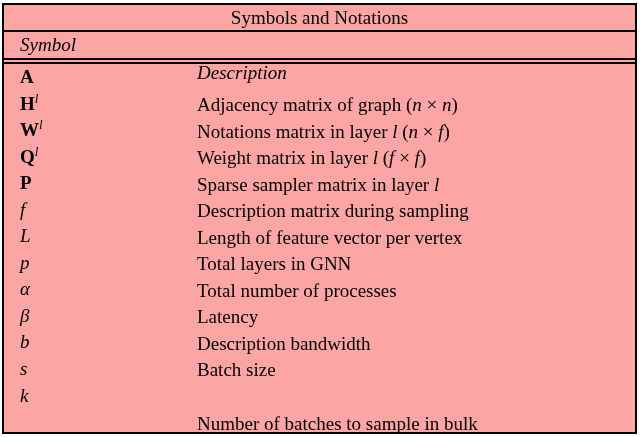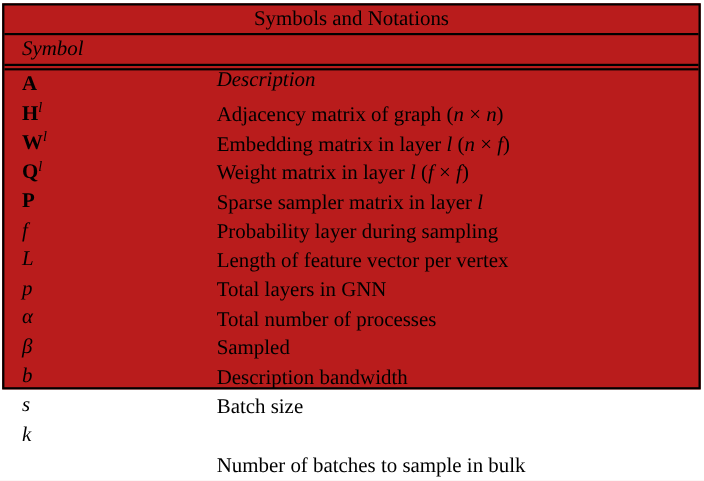--- a/index.html
+++ b/index.html
@@ -7,24 +7,24 @@
     position: relative;
     width: 640px; height: 437px;
     background: #ffffff;
     color: #000000;
     font-family: "Liberation Serif", "DejaVu Serif", serif;
     overflow: hidden;
   }
   .table {
     position: absolute;
     left: 2px; top: 3px;
-    width: 635px; height: 351px;
+    width: 635px; height: 431px;
     border: 2px solid #000;
     box-sizing: border-box;
-    background: #b91c1c;
+    background: #fca5a5;
   }
   .title-row {
     height: 25px;
     line-height: 25px;
     border-bottom: 2px solid #000;
     text-align: center;
     font-size: 19px;
   }
   .header-row {
     display: flex;
@@ -78,57 +78,57 @@
       <div class="cell desc-col">Description</div>
     </div>
     <div id="table-body">
   <div class="row">
     <div class="cell sym-col"><span class="sym-base bold">A</span><span class="sym-sup"></span><span class="sym-sub"></span></div>
     <div class="cell desc-col"><span>Adjacency matrix of graph (</span><span class="italic">n</span><span> × </span><span class="italic">n</span><span>)</span></div>
   </div>
 
   <div class="row">
     <div class="cell sym-col"><span class="sym-base bold">H</span><span class="sym-sup">l</span><span class="sym-sub"></span></div>
-    <div class="cell desc-col"><span>Embedding matrix in layer </span><span class="italic">l</span><span> (</span><span class="italic">n</span><span> × </span><span class="italic">f</span><span>)</span></div>
+    <div class="cell desc-col"><span>Notations matrix in layer </span><span class="italic">l</span><span> (</span><span class="italic">n</span><span> × </span><span class="italic">f</span><span>)</span></div>
   </div>
 
   <div class="row">
     <div class="cell sym-col"><span class="sym-base bold">W</span><span class="sym-sup">l</span><span class="sym-sub"></span></div>
     <div class="cell desc-col"><span>Weight matrix in layer </span><span class="italic">l</span><span> (</span><span class="italic">f</span><span> × </span><span class="italic">f</span><span>)</span></div>
   </div>
 
   <div class="row">
     <div class="cell sym-col"><span class="sym-base bold">Q</span><span class="sym-sup">l</span><span class="sym-sub"></span></div>
     <div class="cell desc-col"><span>Sparse sampler matrix in layer </span><span class="italic">l</span></div>
   </div>
 
   <div class="row">
     <div class="cell sym-col"><span class="sym-base bold">P</span><span class="sym-sup"></span><span class="sym-sub"></span></div>
-    <div class="cell desc-col"><span>Probability layer during sampling</span></div>
+    <div class="cell desc-col"><span>Description matrix during sampling</span></div>
   </div>
 
 
   <div class="row">
     <div class="cell sym-col"><span class="sym-base italic">f</span><span class="sym-sup"></span><span class="sym-sub"></span></div>
     <div class="cell desc-col"><span>Length of feature vector per vertex</span></div>
   </div>
 
   <div class="row">
     <div class="cell sym-col"><span class="sym-base italic">L</span><span class="sym-sup"></span><span class="sym-sub"></span></div>
     <div class="cell desc-col"><span>Total layers in GNN</span></div>
   </div>
 
   <div class="row">
     <div class="cell sym-col"><span class="sym-base italic">p</span><span class="sym-sup"></span><span class="sym-sub"></span></div>
     <div class="cell desc-col"><span>Total number of processes</span></div>
   </div>
 
   <div class="row">
     <div class="cell sym-col"><span class="sym-base italic">α</span><span class="sym-sup"></span><span class="sym-sub"></span></div>
-    <div class="cell desc-col"><span>Sampled</span></div>
+    <div class="cell desc-col"><span>Latency</span></div>
   </div>
 
   <div class="row">
     <div class="cell sym-col"><span class="sym-base italic">β</span><span class="sym-sup"></span><span class="sym-sub"></span></div>
     <div class="cell desc-col"><span>Description bandwidth</span></div>
   </div>
 
   <div class="row">
     <div class="cell sym-col"><span class="sym-base italic">b</span><span class="sym-sup"></span><span class="sym-sub"></span></div>
     <div class="cell desc-col"><span>Batch size</span></div>

